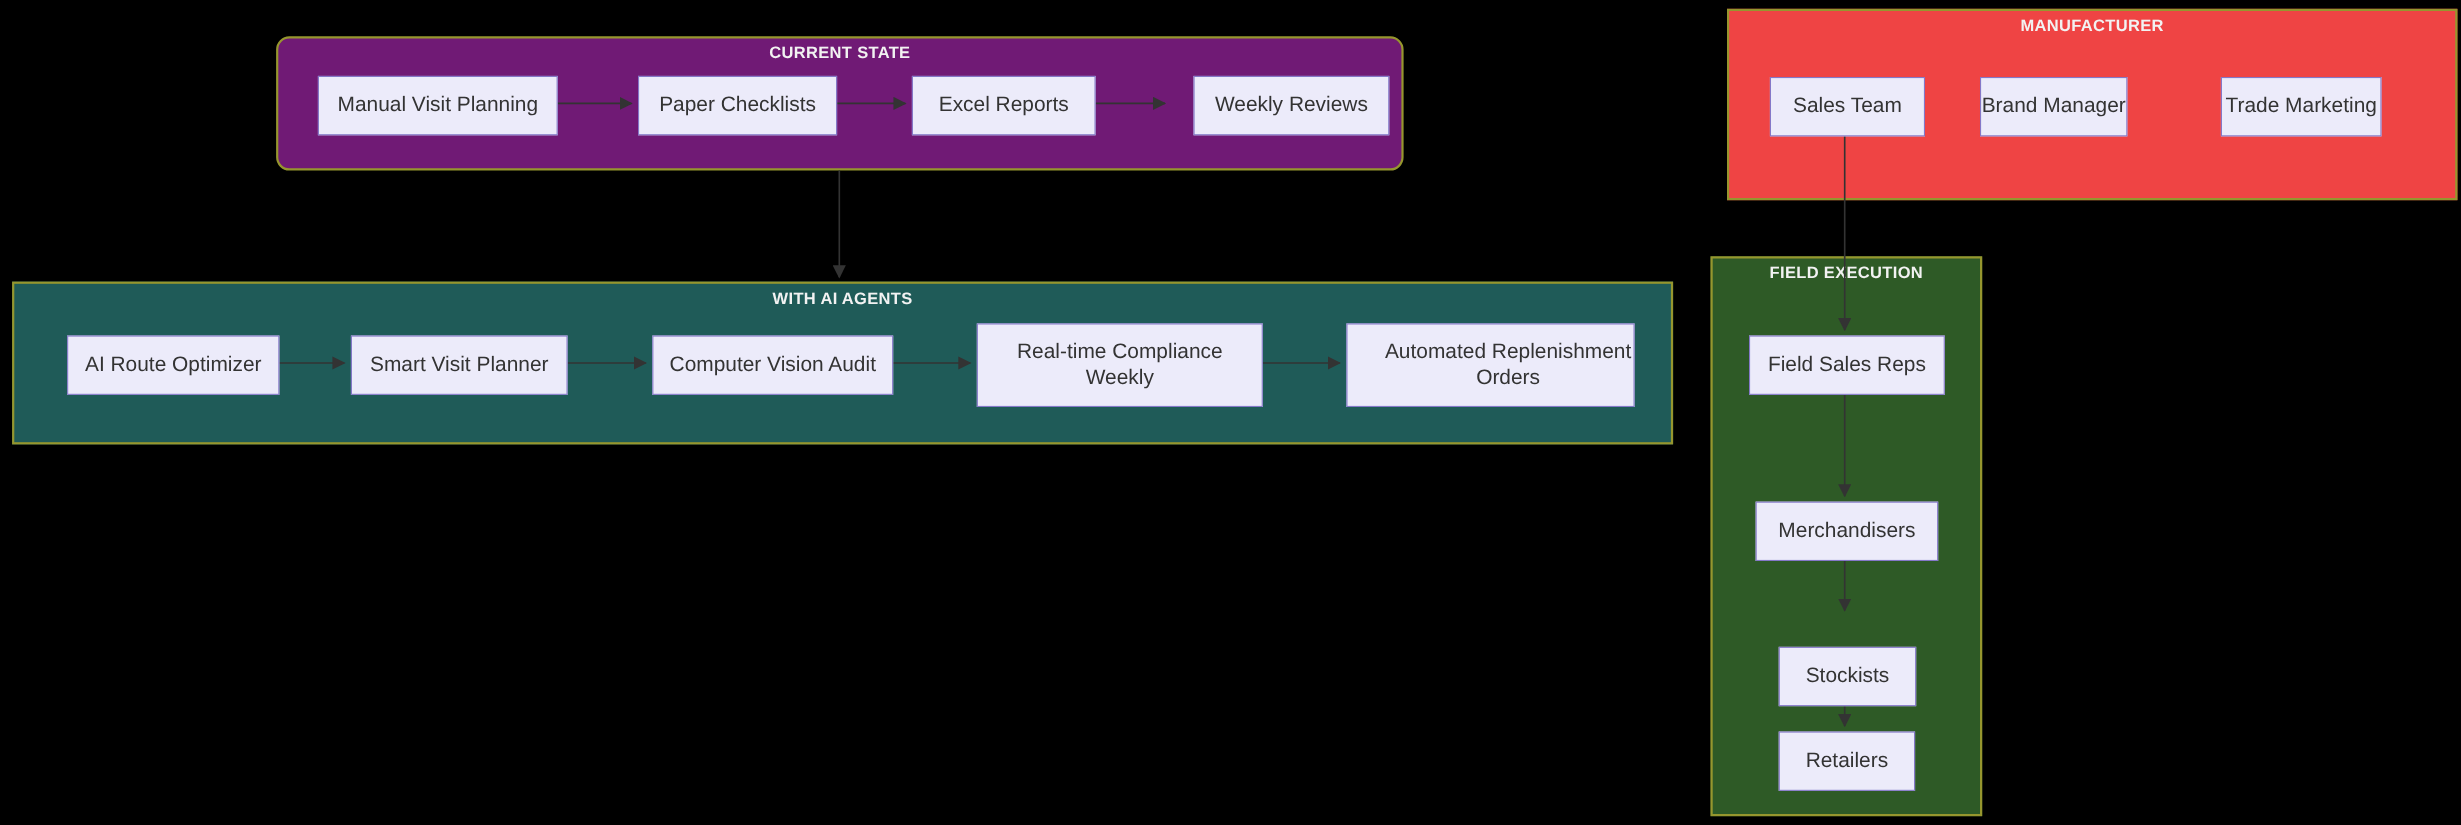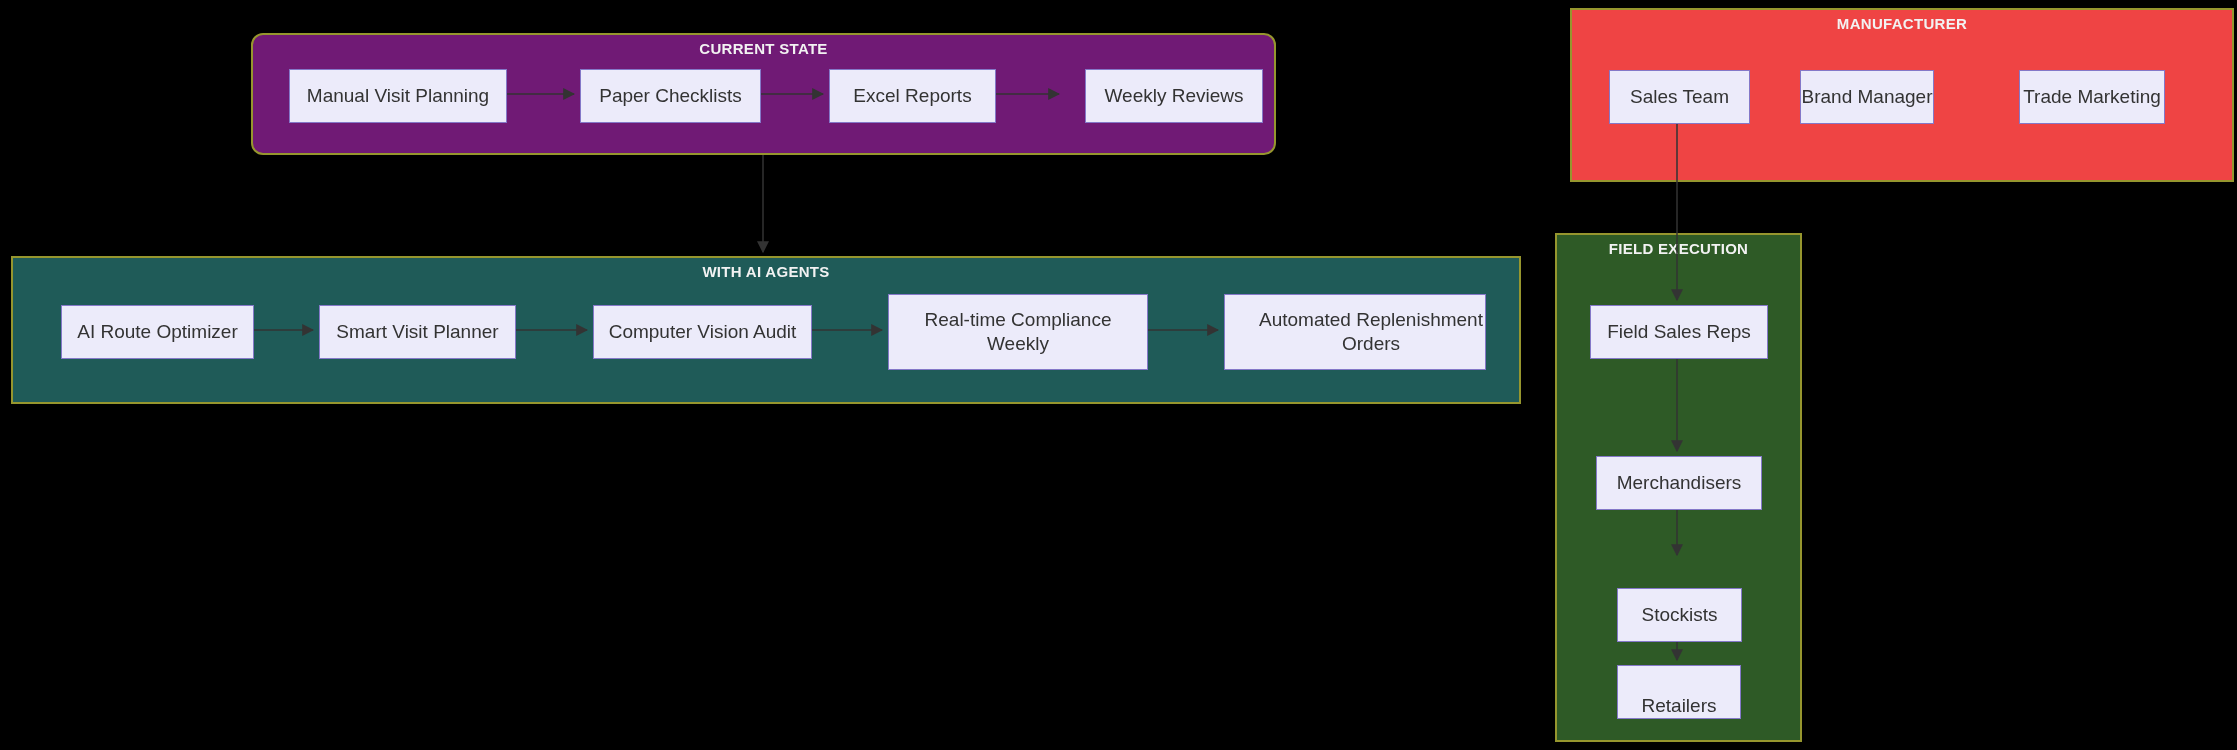--- a/index.html
+++ b/index.html
@@ -110,21 +110,21 @@
     <div class="cluster-title">FIELD EXECUTION</div>
     <div class="node" style="left:33px;top:70px;width:178px;height:54px;">
       <span class="node-label">Field Sales Reps</span>
     </div>
     <div class="node" style="left:39px;top:221px;width:166px;height:54px;">
       <span class="node-label">Merchandisers</span>
     </div>
     <div class="node" style="left:60px;top:325px;width:125px;height:54px;margin-top:28px;">
       <span class="node-label">Stockists</span>
     </div>
-    <div class="node" style="left:60px;top:430px;width:124px;height:54px;align-items:flex-end;">
+    <div class="node" style="left:60px;top:430px;width:124px;height:54px;">
       <span class="node-label">Retailers</span>
     </div>
   </section>
 
   <svg class="edge-layer" viewBox="0 0 2237 750">
     <defs>
       <marker id="arrow" viewBox="0 0 10 10" refX="9" refY="5" markerWidth="8" markerHeight="8" orient="auto-start-reverse">
         <path d="M0,0 L10,5 L0,10 z" fill="#333333"></path>
       </marker>
     </defs>

